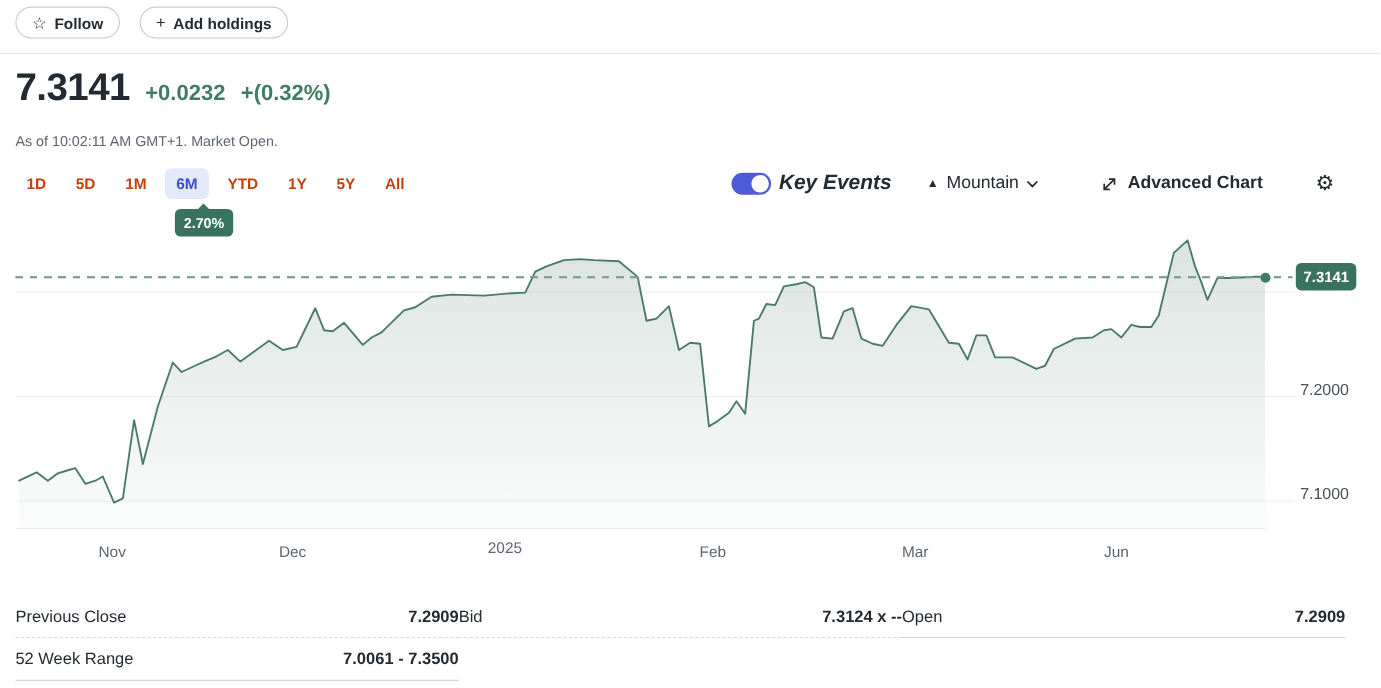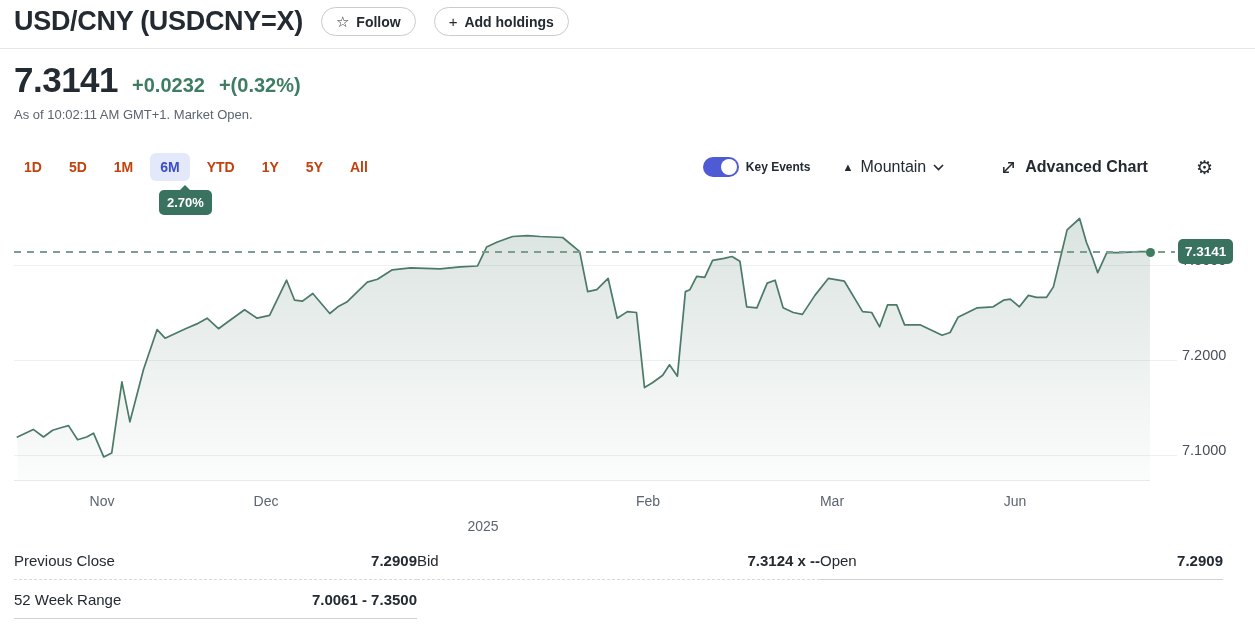--- a/index.html
+++ b/index.html
@@ -14,33 +14,33 @@
     border:1px solid #c6ccd2; border-radius:999px; background:#fff; font-size:14px;
     font-weight:700; color:#232a31; cursor:pointer; }
   .pill-btn .ic { font-size:15px; font-weight:400; }
   .hdr-divider { position:absolute; left:0; top:48px; width:1255px; height:1px; background:#e3e7eb; }
 
   
   .quote { position:absolute; left:14px; top:60px; }
   .qline { display:flex; align-items:baseline; gap:14px; }
   .price { font-size:35px; font-weight:800; letter-spacing:-0.5px; }
   .chg { font-size:20px; font-weight:700; color:#3e7d61; }
-  .asof { margin-top:7px; font-size:13px; color:#5b6470; }
+  .asof { margin-top:21px; font-size:13px; color:#5b6470; }
 
   
   .toolbar { position:absolute; left:14px; right:42px; top:150px; height:34px;
     display:flex; align-items:center; justify-content:space-between; }
   .tabs { display:flex; align-items:center; gap:7px; }
   .tab { border:0; background:transparent; font-size:14px; font-weight:700; color:#c2410c;
     padding:6px 10px; border-radius:6px; cursor:pointer; font-family:inherit; }
   .tab.sel { color:#3b4dc9; background:#e3e9fb; }
   .tb-right { display:flex; align-items:center; }
   .toggle { width:36px; height:20px; border-radius:10px; background:#4f5bd5; position:relative; cursor:pointer; }
   .toggle .knob { position:absolute; right:2px; top:2px; width:16px; height:16px; border-radius:50%; background:#fff; }
-  .tb-label { font-size:12px; font-weight:700; margin-left:7px; }
+  .tb-label { font-size:19px; font-weight:700; margin-left:7px;font-style:italic; }
   .mountain-group { display:flex; align-items:center; gap:7px; margin-left:32px; cursor:pointer; }
   .mountain-ic { font-size:11px; }
   .mountain-lbl { font-size:16px; font-weight:500; }
   .adv { display:flex; align-items:center; gap:8px; margin-left:56px; cursor:pointer; }
   .adv-lbl { font-size:16px; font-weight:700; }
   .gear { margin-left:48px; font-size:19px; line-height:1; cursor:pointer; color:#232a31; }
 
   
   .badge-callout { position:absolute; left:159px; top:190px; background:#3a7260; color:#fff;
     font-size:13px; font-weight:700; padding:5px 8px; border-radius:5px; z-index:8; }
@@ -69,21 +69,20 @@
   .cell.r2 { border-bottom:1px solid #ccd2d8; }
   .sl { font-size:15px; color:#232a31; }
   .sv { font-size:15px; font-weight:700; color:#232a31; }
 </style>
 </head>
 <body>
 
 <div class="page">
 
   <div class="hdr">
-    <h1>USD/CNY (USDCNY=X)</h1>
     <button class="pill-btn">
       <span class="ic">☆</span>
       <span>Follow</span>
     </button>
     <button class="pill-btn">
       <span class="ic">+</span>
       <span>Add holdings</span>
     </button>
   </div>
   <div class="hdr-divider"></div>
@@ -158,21 +157,21 @@
     <div class="cur-dot" style="top: 248px;"></div>
     <div class="cur-badge" style="top: 239px;">7.3141</div>
     <div id="yticks">
         <div class="ytick" style="top: 252px;">7.3000</div>
         <div class="ytick" style="top: 347px;">7.2000</div>
         <div class="ytick" style="top: 442px;">7.1000</div>
       </div>
     <div id="xticks">
         <div class="xtick" style="left: 84px; top: 493px; padding-left: 36px;">Nov</div>
         <div class="xtick" style="left: 266px; top: 493px;">Dec</div>
-        <div class="xtick" style="left: 459px; top: 518px; margin-left: 24px;">2025</div>
+        <div class="xtick" style="left: 459px; top: 490px;">2025</div>
         <div class="xtick" style="left: 648px; top: 493px; text-align: right;">Feb</div>
         <div class="xtick" style="left: 832px; top: 493px; text-align: center;">Mar</div>
         <div class="xtick" style="left: 1015px; top: 493px;">Jun</div>
       </div>
   </div>
 
   <div class="stats" id="stats">
       <div class="cell r1">
         <span class="sl">Previous Close</span>
         <span class="sv">7.2909</span>

